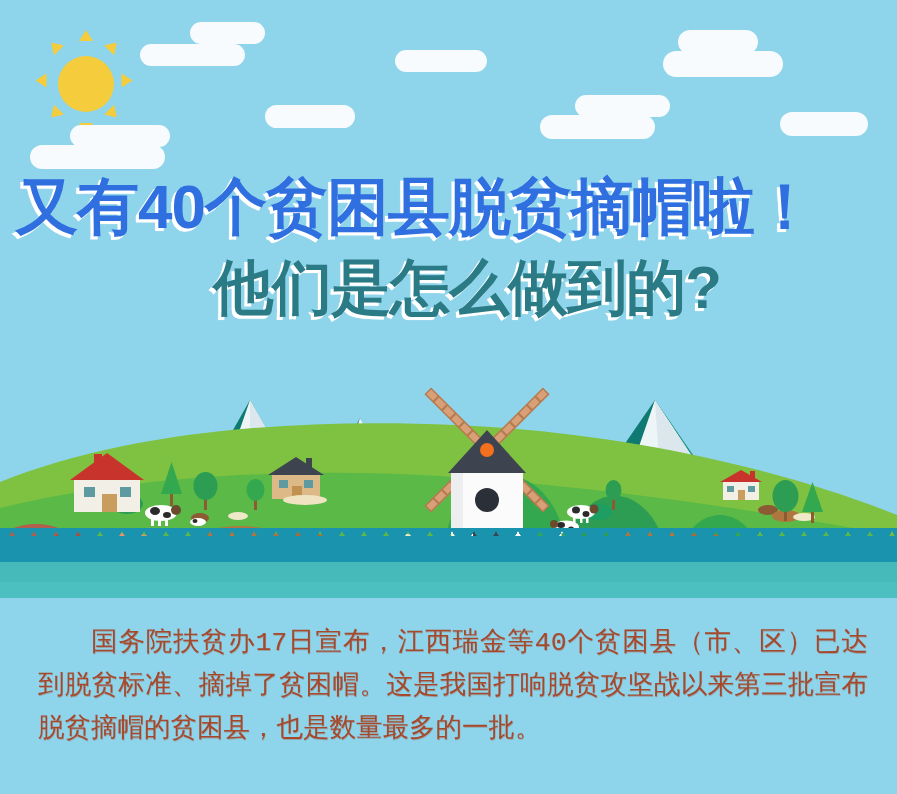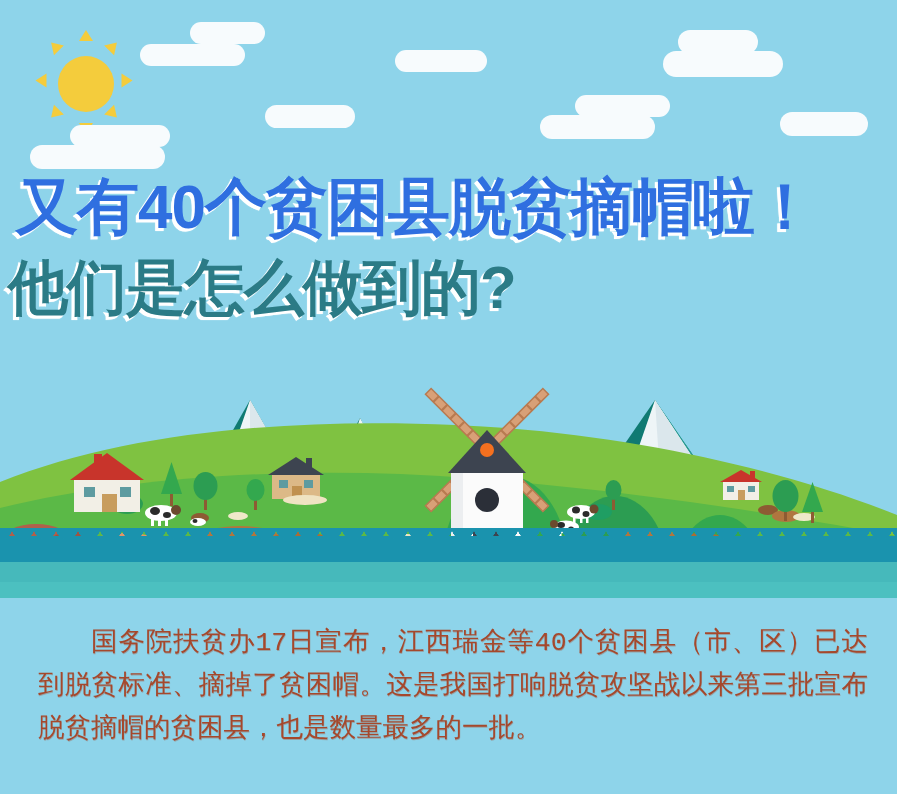--- a/index.html
+++ b/index.html
@@ -38,21 +38,21 @@
   .t-line1{
     font-size:62px;font-weight:bold;color:#2f6fe0;
     letter-spacing:-1px;line-height:1.0;
     text-shadow:-3px 3px 0 #ffffff, -3px 3px 1px #ffffff;
     white-space:nowrap;padding-left:8px;
   }
   .t-line2{
     font-size:60px;font-weight:bold;color:#2b7b86;
     letter-spacing:-1px;line-height:1.0;margin-top:20px;
     text-shadow:-3px 3px 0 #ffffff, -3px 3px 1px #ffffff;
-    text-align:left;padding-right:110px;white-space:nowrap;
+    text-align:right;padding-right:110px;white-space:nowrap;
   }
 
   
   .body-copy{
     position:absolute;left:38px;top:622px;width:830px;
     color:#a5482c;font-size:26.5px;line-height:1.62;
     text-align:justify;font-weight:500;
     text-shadow:0.5px 0.5px 0 rgba(165,72,44,.35);
     font-family:Liberation Mono, monospace;
   }

